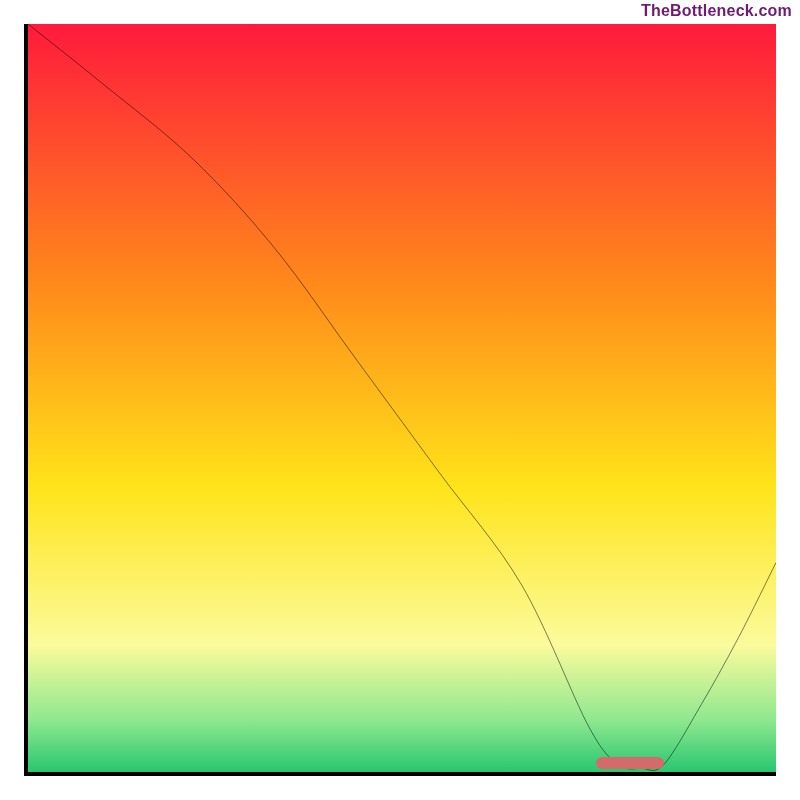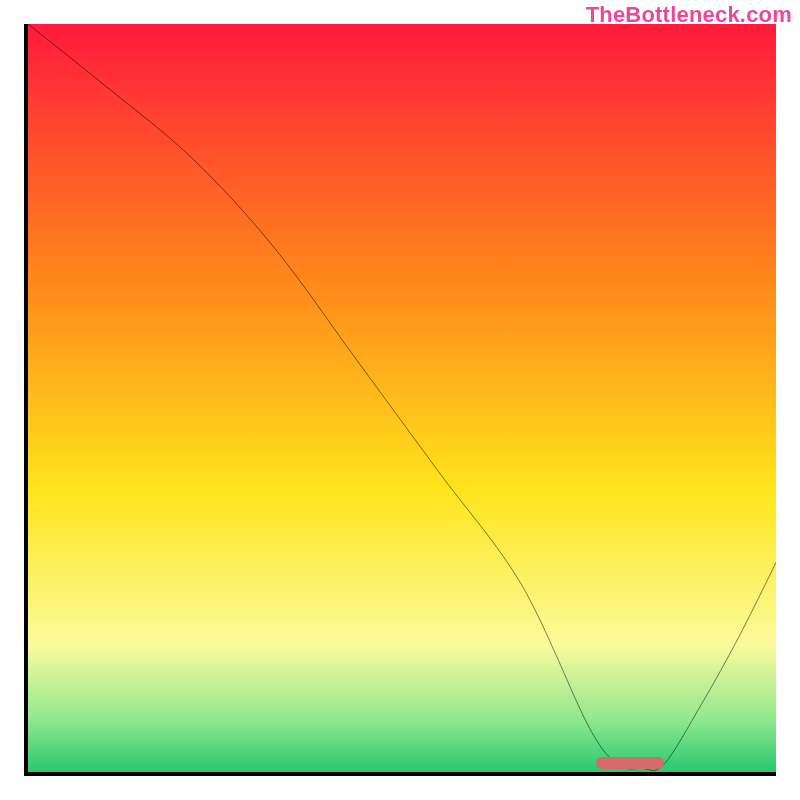--- a/index.html
+++ b/index.html
@@ -12,23 +12,23 @@
   }
   .container {
     position: relative;
     width: 800px;
     height: 800px;
   }
   .watermark {
     position: absolute;
     top: 2px;
     right: 8px;
-    font-size: 22px;
+    font-size: 16px;
     font-weight: 600;
-    color: #ec4899;
+    color: #701a75;
     letter-spacing: 0.2px;
   }
   .plot-outer {
     position: absolute;
     left: 24px;
     top: 24px;
     width: 752px;
     height: 752px;
     border-left: 4px solid #000000;
     border-bottom: 4px solid #000000;

